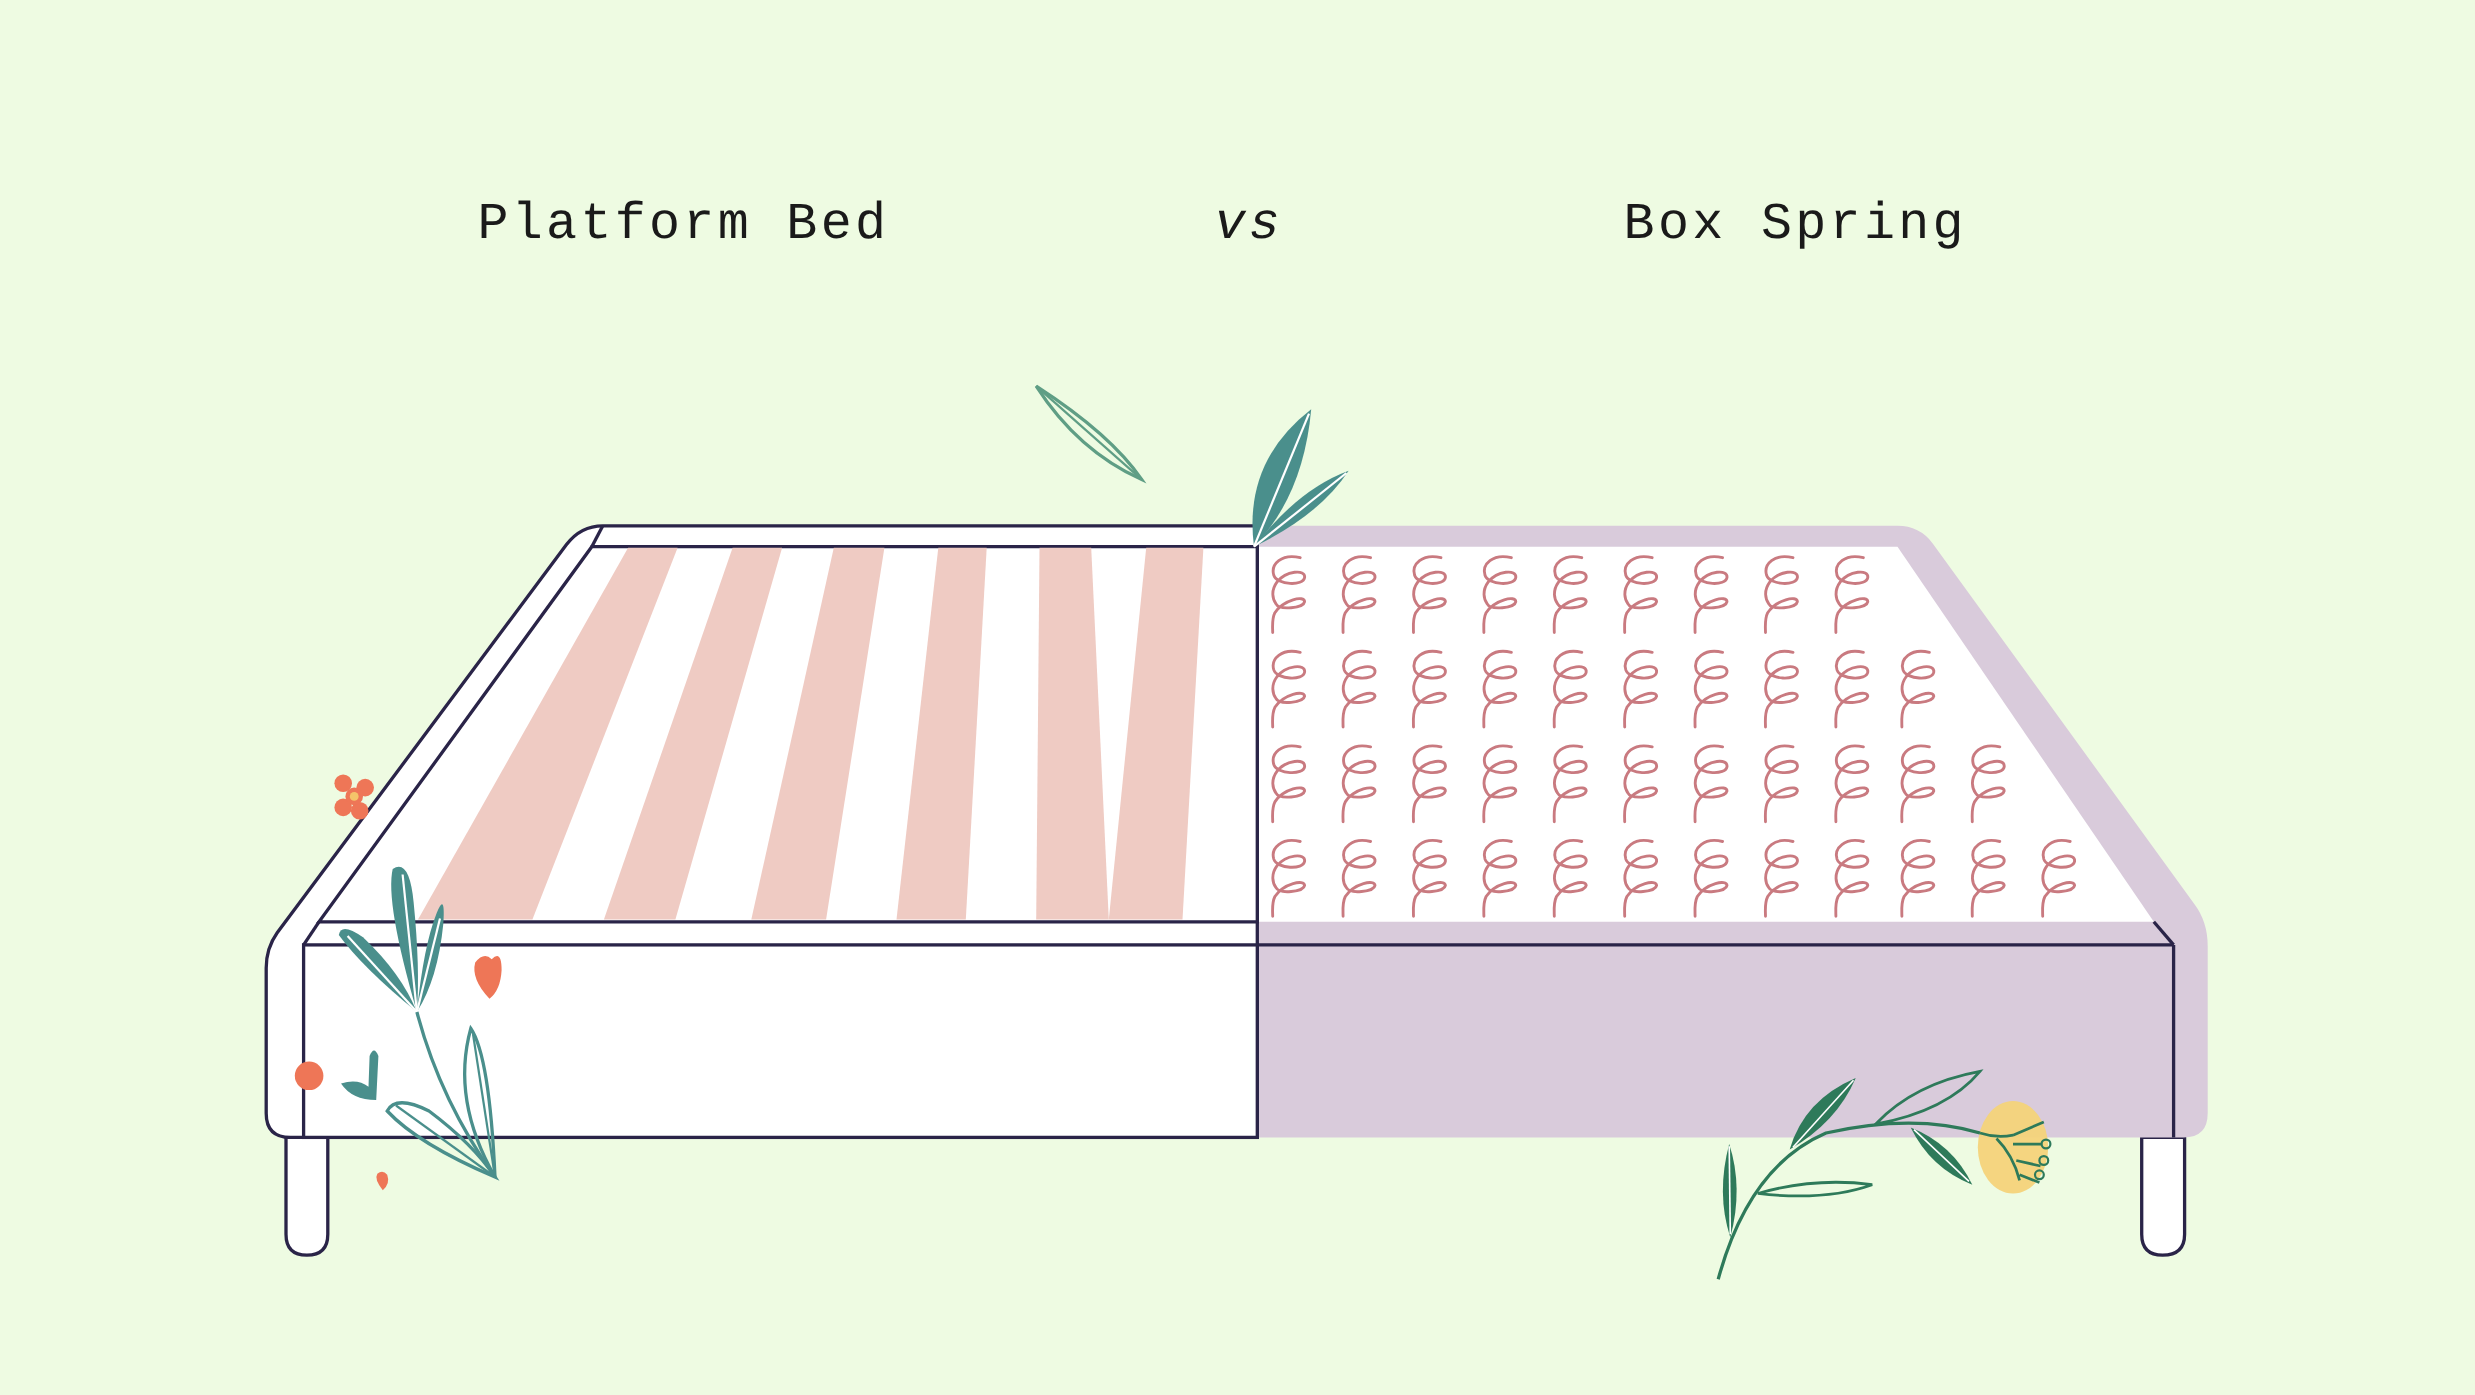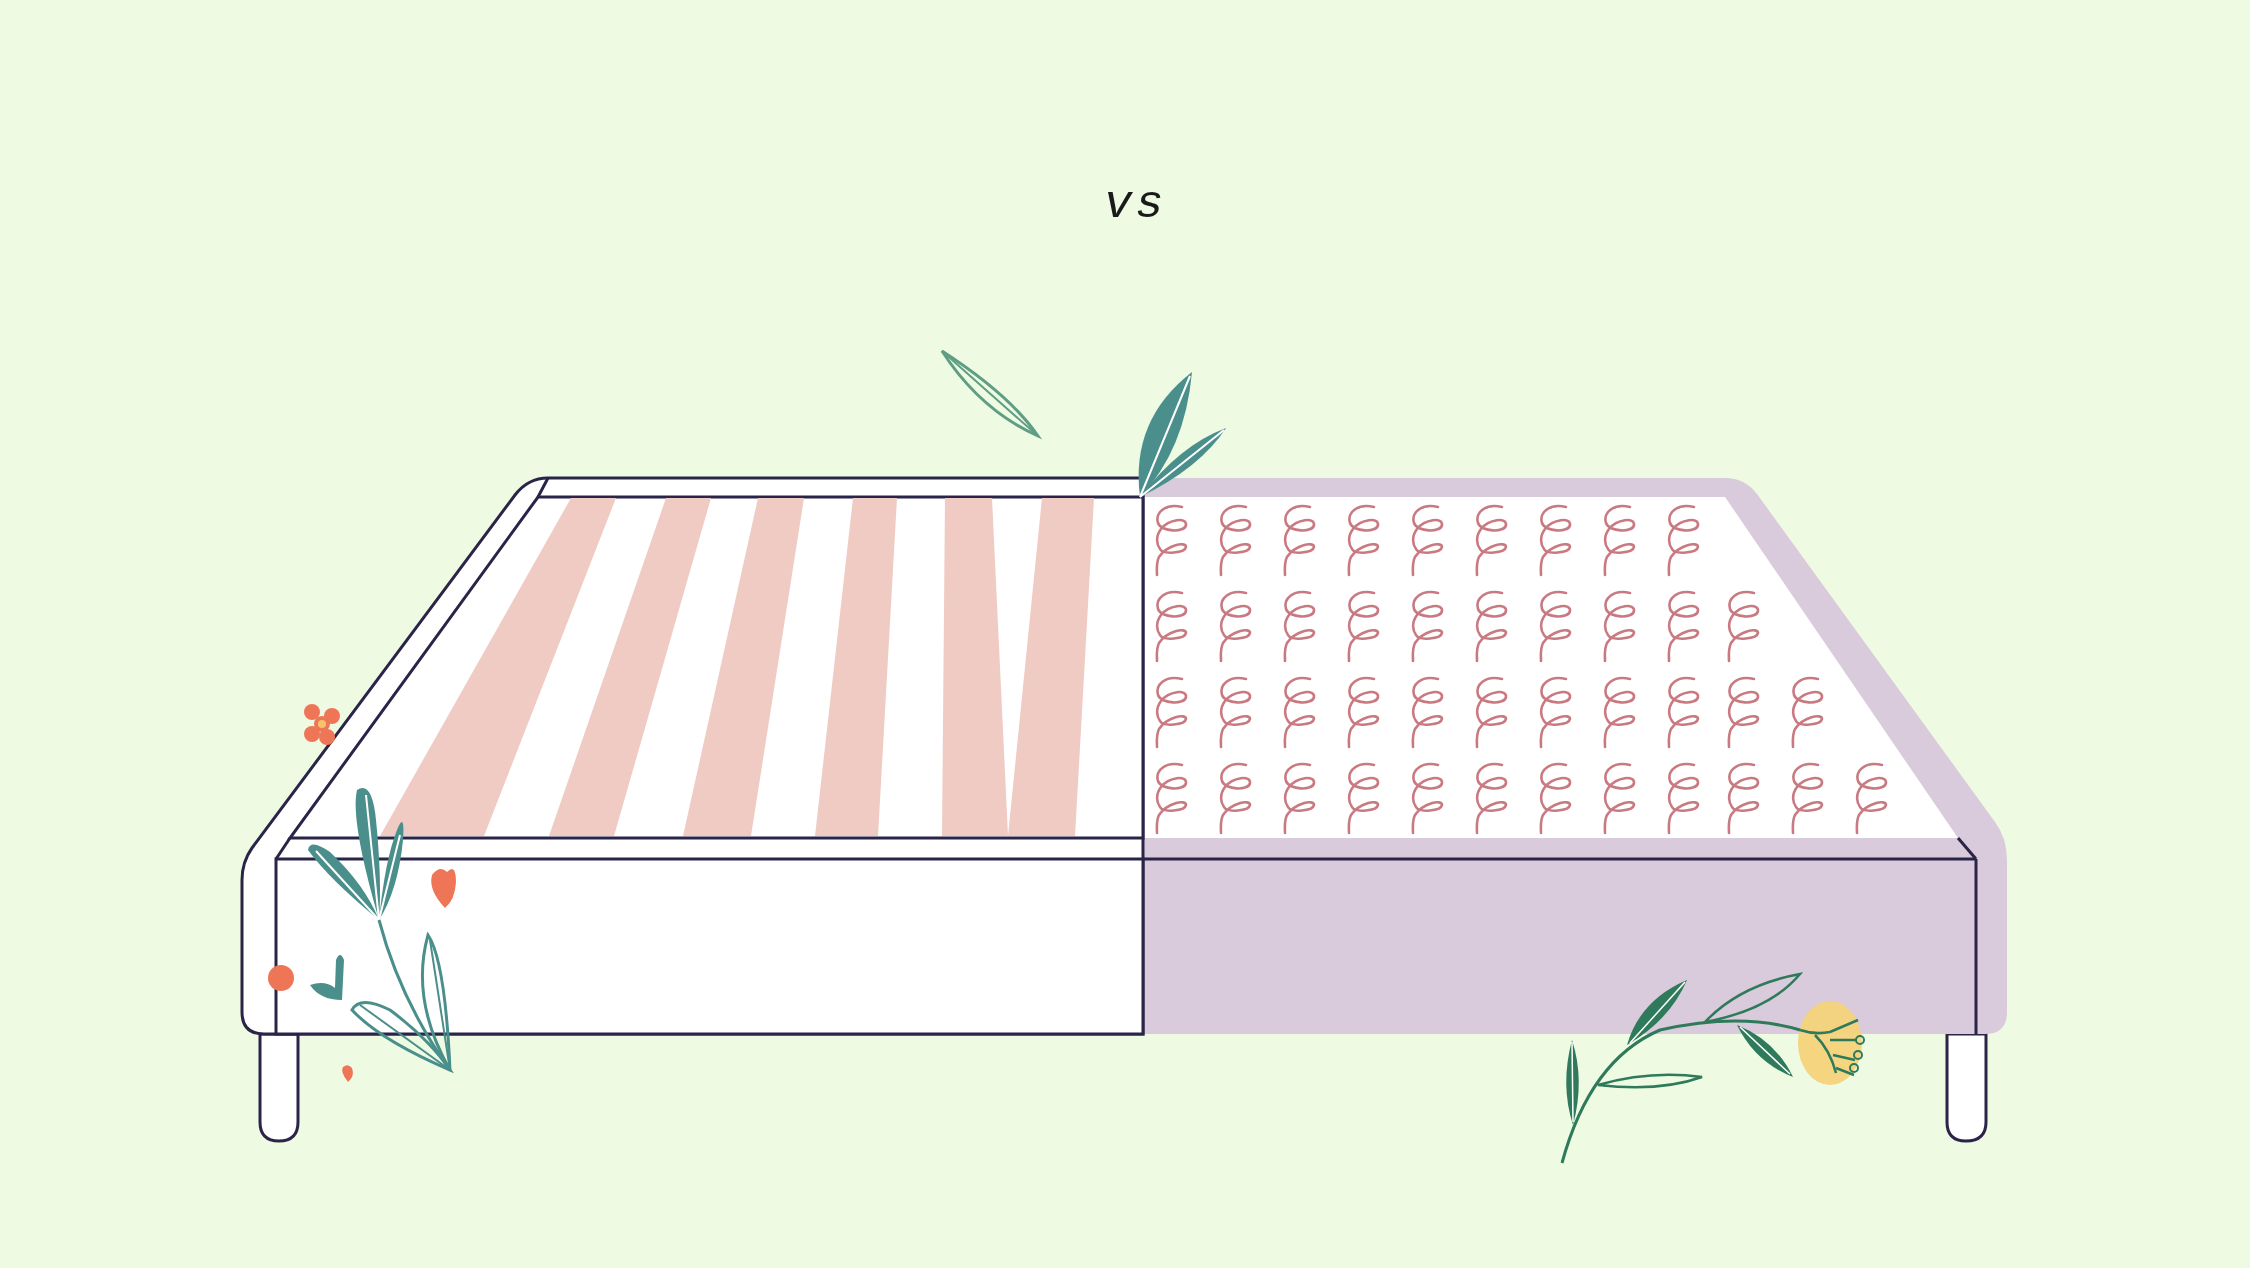--- a/index.html
+++ b/index.html
@@ -7,21 +7,23 @@
   .title{position:absolute;top:178px;font-family:"Liberation Mono","DejaVu Sans Mono",monospace;font-size:47px;color:#1a1a1a;letter-spacing:3px;white-space:nowrap;}
   #t-left{left:434px;}
   #t-vs{left:1104px;font-style:italic;}
   #t-right{left:1476px;}
   svg.art{position:absolute;left:0;top:0;}
 </style>
 </head>
 <body>
 
 <div class="stage">
+  <div class="title" id="t-left">Platform Bed</div>
   <div class="title" id="t-vs">vs</div>
+  <div class="title" id="t-right">Box Spring</div>
 
   <svg class="art" width="2250" height="1268" viewBox="0 0 2250 1268">
     <defs>
       <g id="spring">
         <path d="M27 2 C 10 -2, 0 8, 3 18 C 6 27, 30 28, 31 20 C 32 12, 14 14, 6 24 C 0 32, 2 40, 5 44 C 8 50, 30 48, 31 42 C 31 36, 12 40, 4 52 C 1 58, 2 66, 2 70" fill="none" stroke="#c97a80" stroke-width="2.6" stroke-linecap="round"></path>
       </g>
     </defs>
 
     <g>
       <path d="M260 1034 L260 1122 Q260 1141 279 1141 Q298 1141 298 1122 L298 1034 Z" fill="#ffffff" stroke="#2a2448" stroke-width="3"></path>

